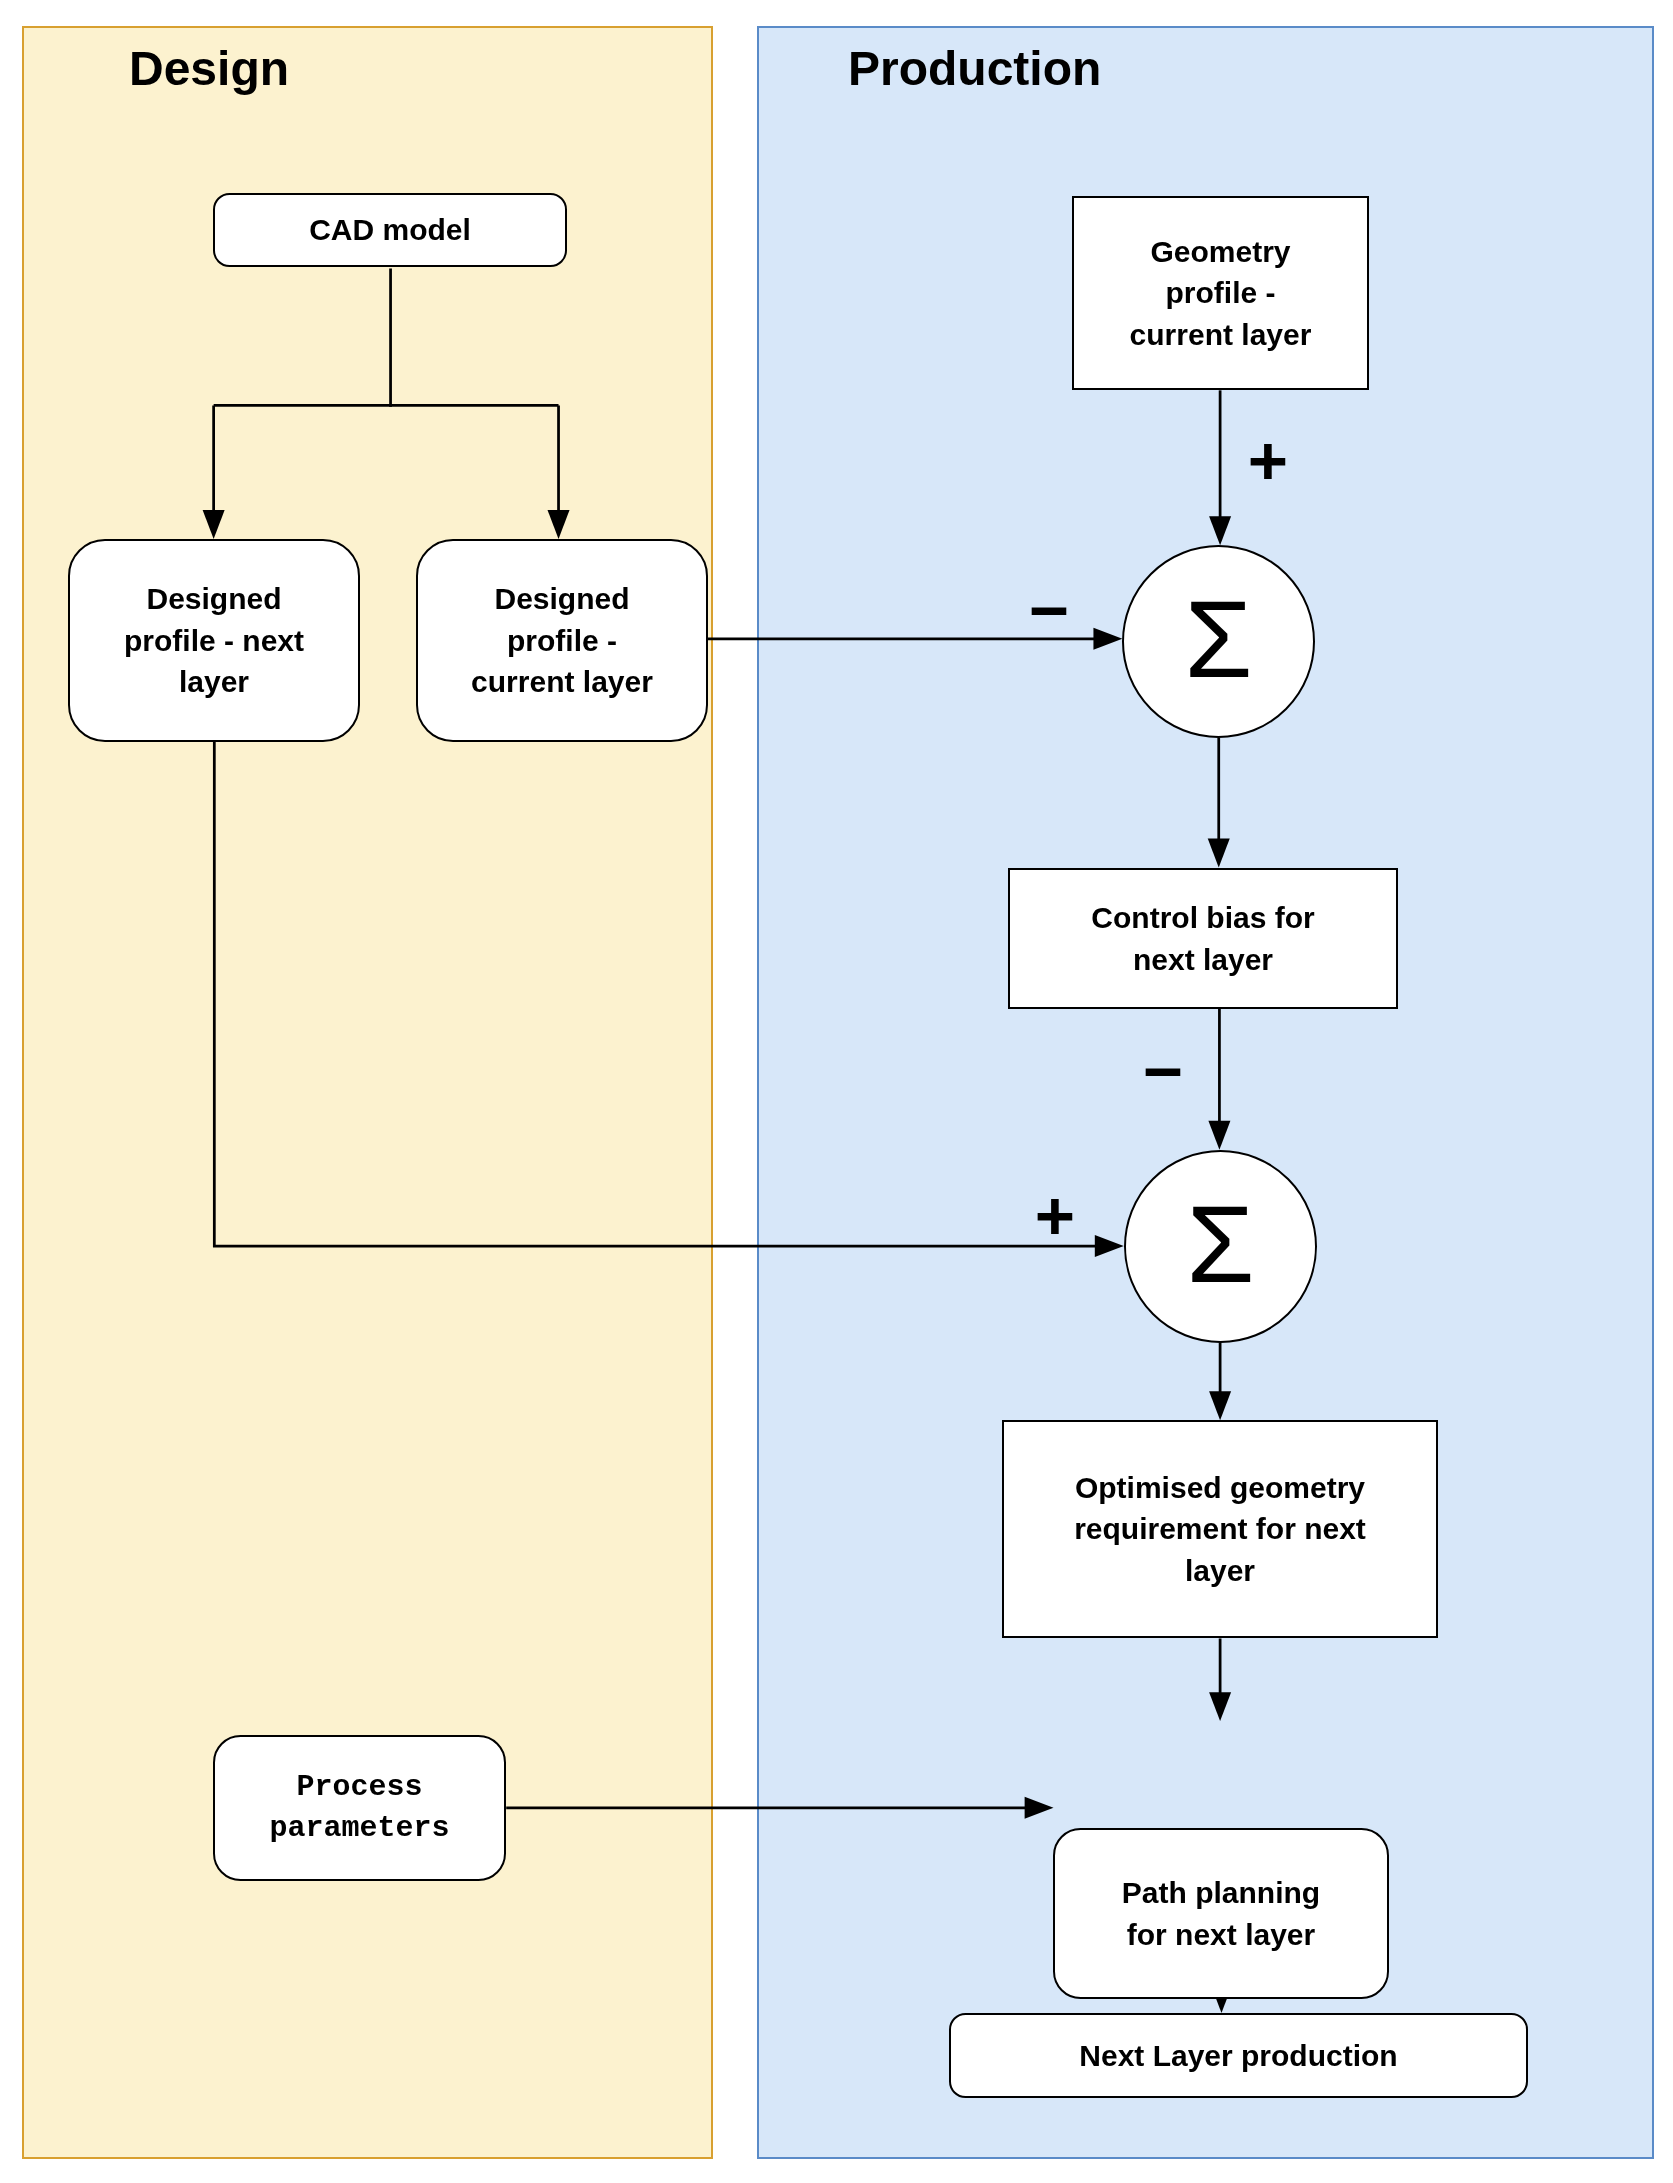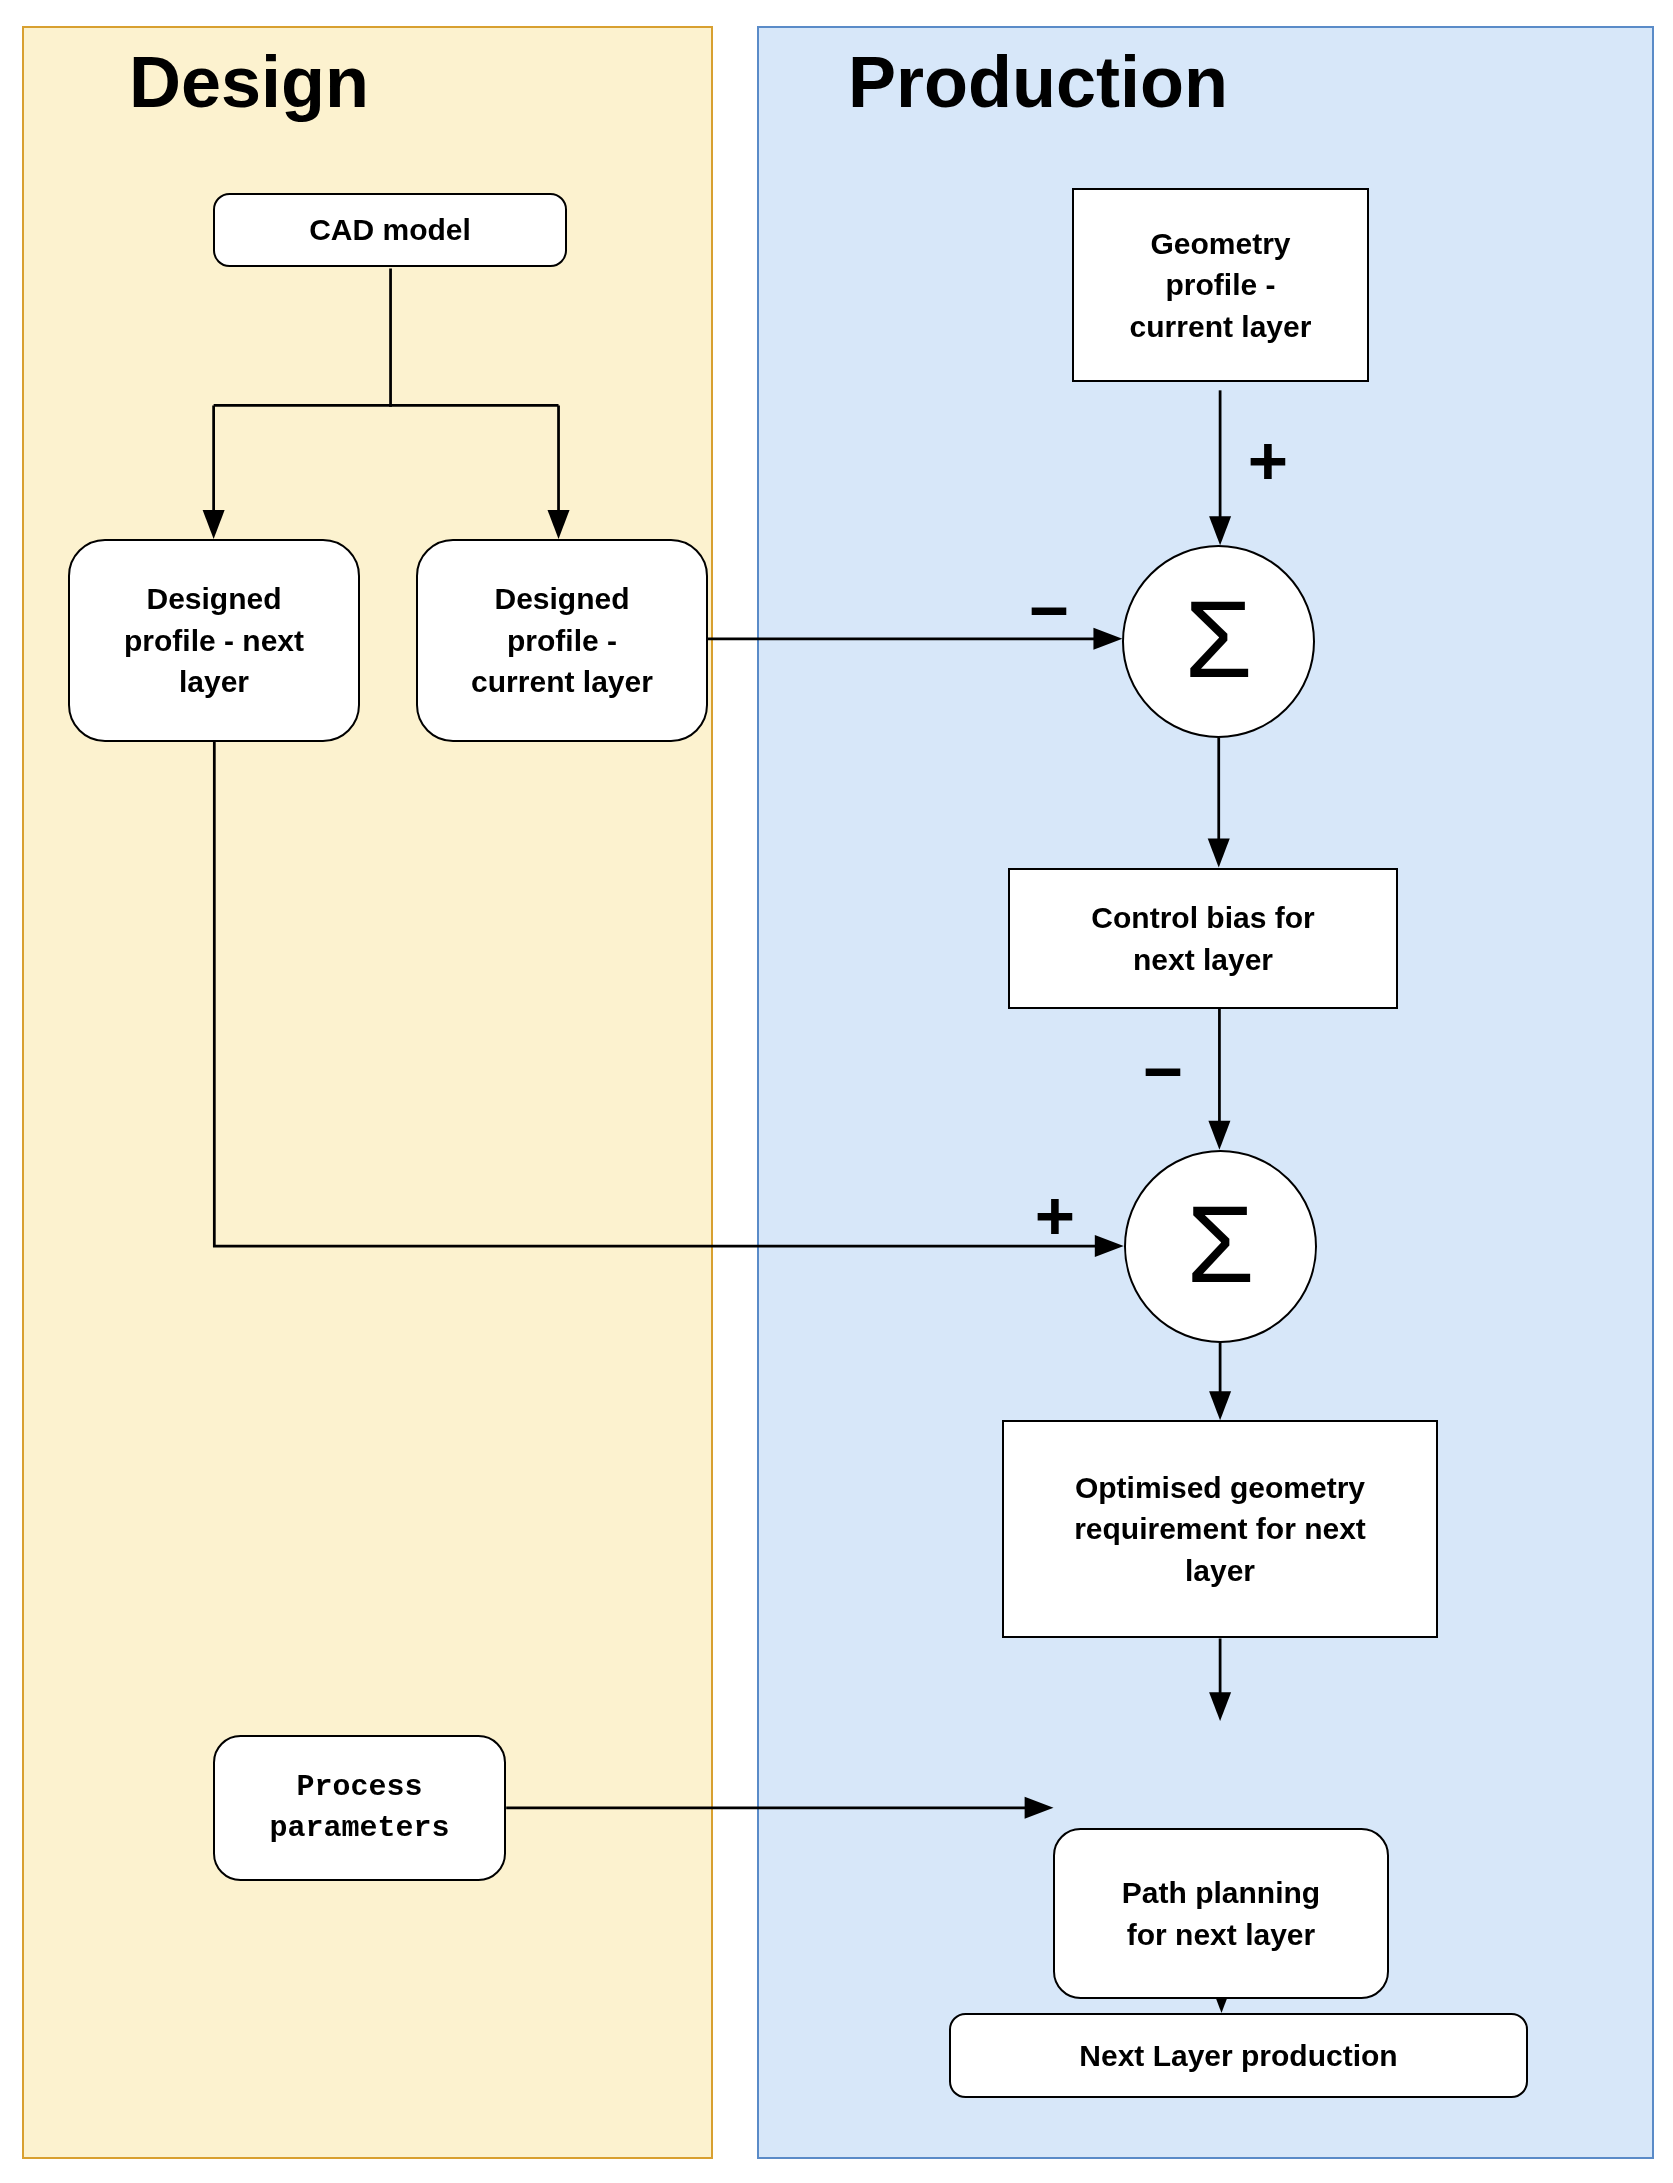--- a/index.html
+++ b/index.html
@@ -12,21 +12,21 @@
     font-family: "Liberation Sans", sans-serif;
     color: #000;
   }
   .panel {
     position: absolute;
     border: 2.1px solid;
     box-sizing: border-box;
   }
   .panel-title {
     position: absolute;
-    font-size: 72px;
+    font-size: 48px;
     font-weight: bold;
     line-height: 1.1;
     white-space: nowrap;
   }
   .connectors {
     position: absolute;
     left: 0; top: 0;
     width: 1674px; height: 2183px;
   }
   .node {
@@ -128,21 +128,21 @@
 profile - next
 layer</div>
 
   <div class="node r-lg" style="left:416px; top:539px; width:292px; height:203px;">Designed
 profile -
 current layer</div>
 
   <div class="node r-md" style="left:213px; top:1735px; width:293px; height:146px;font-family:Liberation Mono, monospace;">Process
 parameters</div>
 
-  <div class="node" style="left:1072px; top:188px; width:297px; height:194px;">Geometry
+  <div class="node" style="left:1072px; top:196px; width:297px; height:194px;">Geometry
 profile -
 current layer</div>
 
   <div class="node" style="left:1008px; top:868px; width:390px; height:141px;">Control bias for
 next layer</div>
 
   <div class="node" style="left:1002px; top:1420px; width:436px; height:218px;">Optimised geometry
 requirement for next
 layer</div>
 

